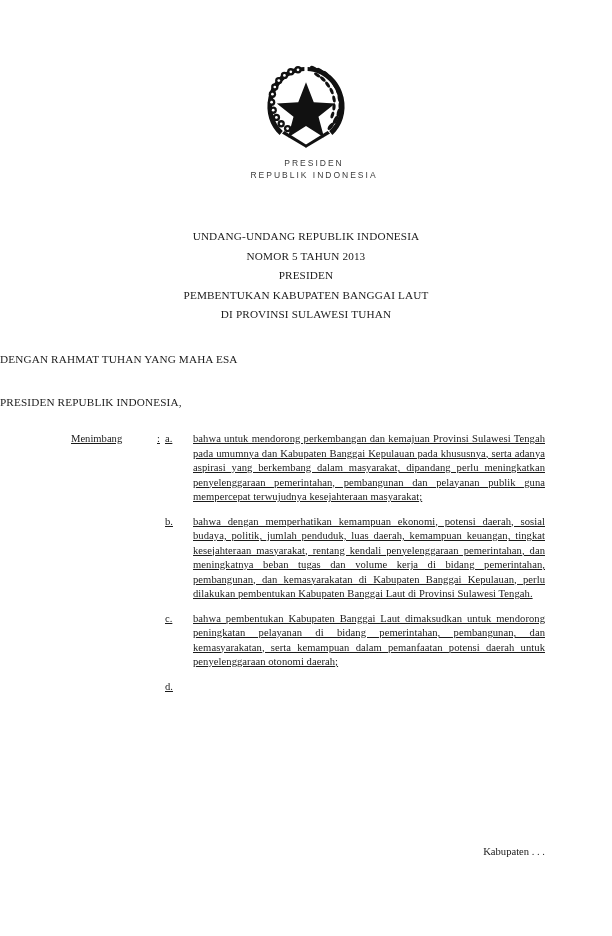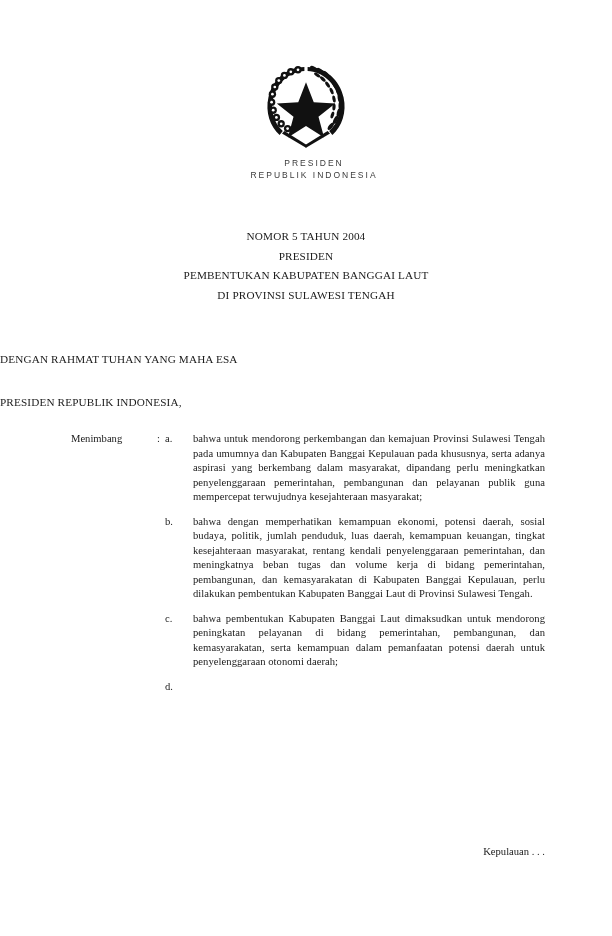--- a/index.html
+++ b/index.html
@@ -89,20 +89,21 @@
     line-height: 19.6px;
     letter-spacing: 0.15px;
   }
 
   
   .considerations {
     position: absolute;
     left: 71px;
     top: 432px;
     width: 474px;
+    text-decoration: underline;
   }
   .cons-row {
     display: flex;
     align-items: flex-start;
     margin-bottom: 10px;
   }
   .cons-row:last-child {
     margin-bottom: 0;
   }
   .cons-label {
@@ -255,24 +256,25 @@
       </g>
     </svg>
 
     <div class="emblem-caption">
       <span class="cap-line">PRESIDEN</span>
       <span class="cap-line">REPUBLIK INDONESIA</span>
     </div>
   </div>
 
   <div class="title-block">
-    <div class="title-line">NOMOR 5 TAHUN 2004</div>
+    <div class="title-line">UNDANG-UNDANG REPUBLIK INDONESIA</div>
+    <div class="title-line">NOMOR 5 TAHUN 2013</div>
     <div class="title-line">PRESIDEN</div>
     <div class="title-line">PEMBENTUKAN KABUPATEN BANGGAI LAUT</div>
-    <div class="title-line">DI PROVINSI SULAWESI TENGAH</div>
+    <div class="title-line">DI PROVINSI SULAWESI TUHAN</div>
   </div>
 
   <div class="blessing">DENGAN RAHMAT TUHAN YANG MAHA ESA</div>
 
   <div class="president-line">PRESIDEN REPUBLIK INDONESIA,</div>
 
   <div class="considerations">
 
     <div class="cons-row">
       <div class="cons-label">Menimbang</div>
@@ -296,15 +298,15 @@
     </div>
 
     <div class="cons-row">
       <div class="cons-label"></div>
       <div class="cons-colon"></div>
       <div class="cons-letter">d.</div>
     </div>
 
   </div>
 
-  <div class="catchword">Kepulauan . . .</div>
+  <div class="catchword">Kabupaten . . .</div>
 
 </div>
 
 </body></html>

